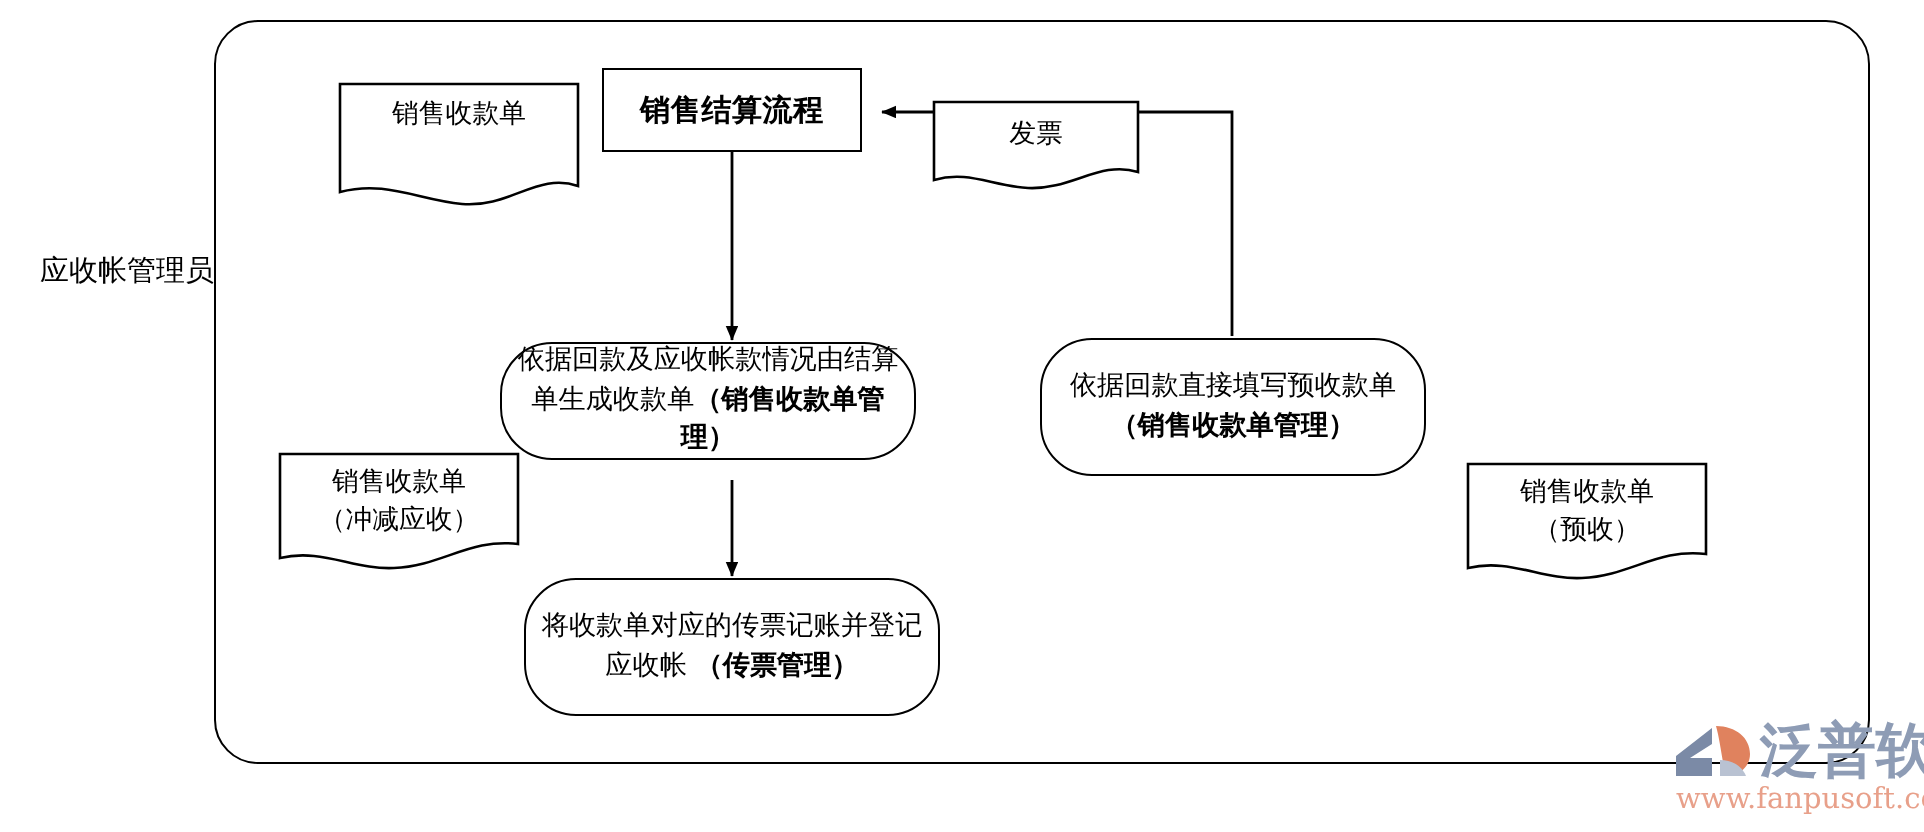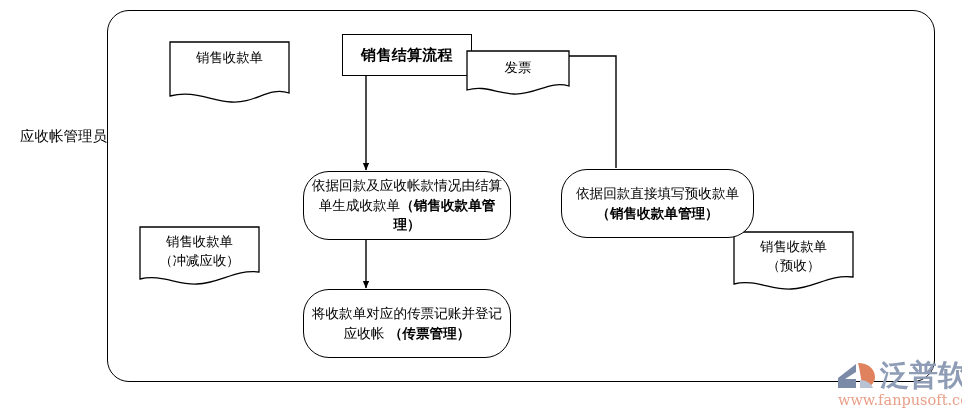--- a/index.html
+++ b/index.html
@@ -45,21 +45,20 @@
 
   
   .node {
     position: absolute;
     box-sizing: border-box;
     color: #000;
     display: flex;
     align-items: center;
     justify-content: center;
     text-align: center;
-    margin-left: 41px;
   }
   .node .txt {
     width: 100%;
     padding: 0 4px;
     box-sizing: border-box;
   }
 
   
   .title-node {
     border: 1.6px solid #000;
@@ -207,21 +206,21 @@
   <div class="doc" style="left:733px; top:231px; width:121px; height:62px;">
     <svg width="121" height="62" viewBox="0 0 121 62">
       <path d="M1,1 L120,1 L120,46 C96,43 82,57 58,58 C38,59 22,48 1,53 Z" fill="#ffffff" stroke="#000000" stroke-width="1.3"></path>
     </svg>
     <div class="doc-txt" style="top:6px;">
       <div>销售收款单</div>
       <div>（预收）</div>
     </div>
   </div>
 
-  <div class="node proc-node" style="left:262px; top:171px; width:208px; height:69px;">
+  <div class="node proc-node" style="left:250px; top:171px; width:208px; height:59px;">
     <div class="txt">
       <span>依据回款及应收帐款情况由结算单生成收款单</span><b>（销售收款单管理）</b>
     </div>
   </div>
 
   <div class="node proc-node" style="left:262px; top:289px; width:208px; height:69px;">
     <div class="txt">
       <span>将收款单对应的传票记账并登记应收帐 </span><b>（传票管理）</b>
     </div>
   </div>

